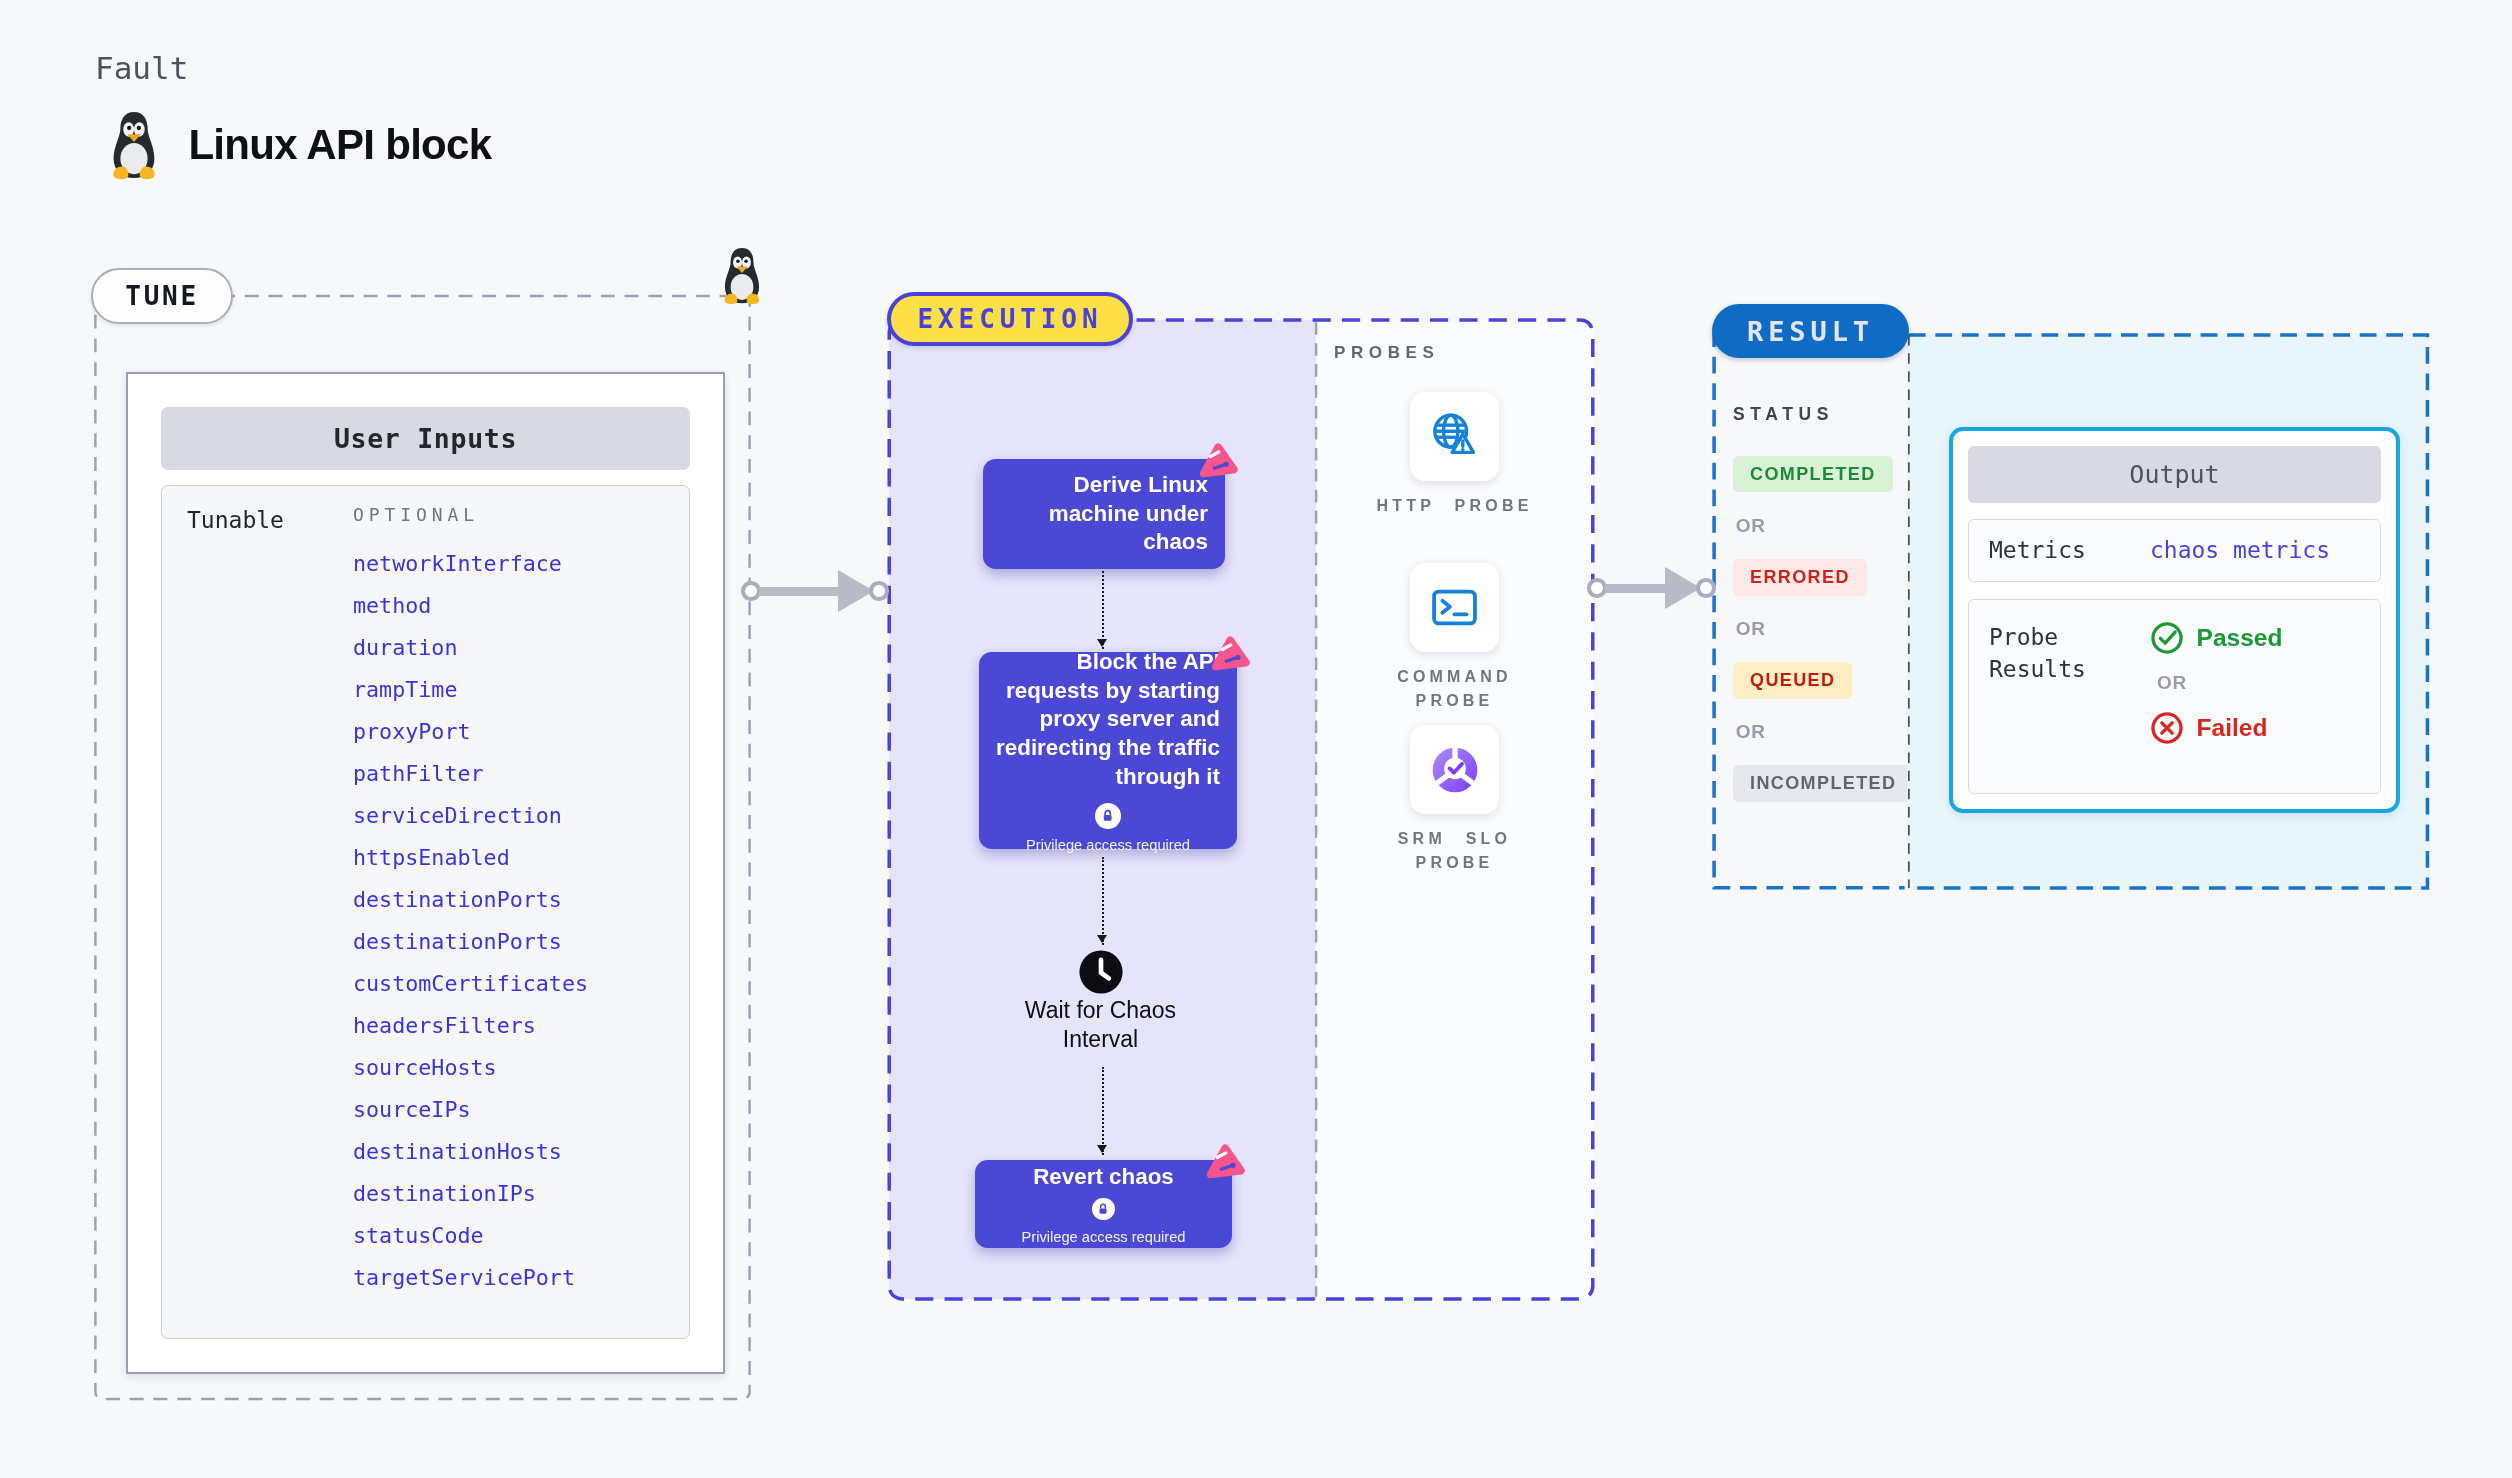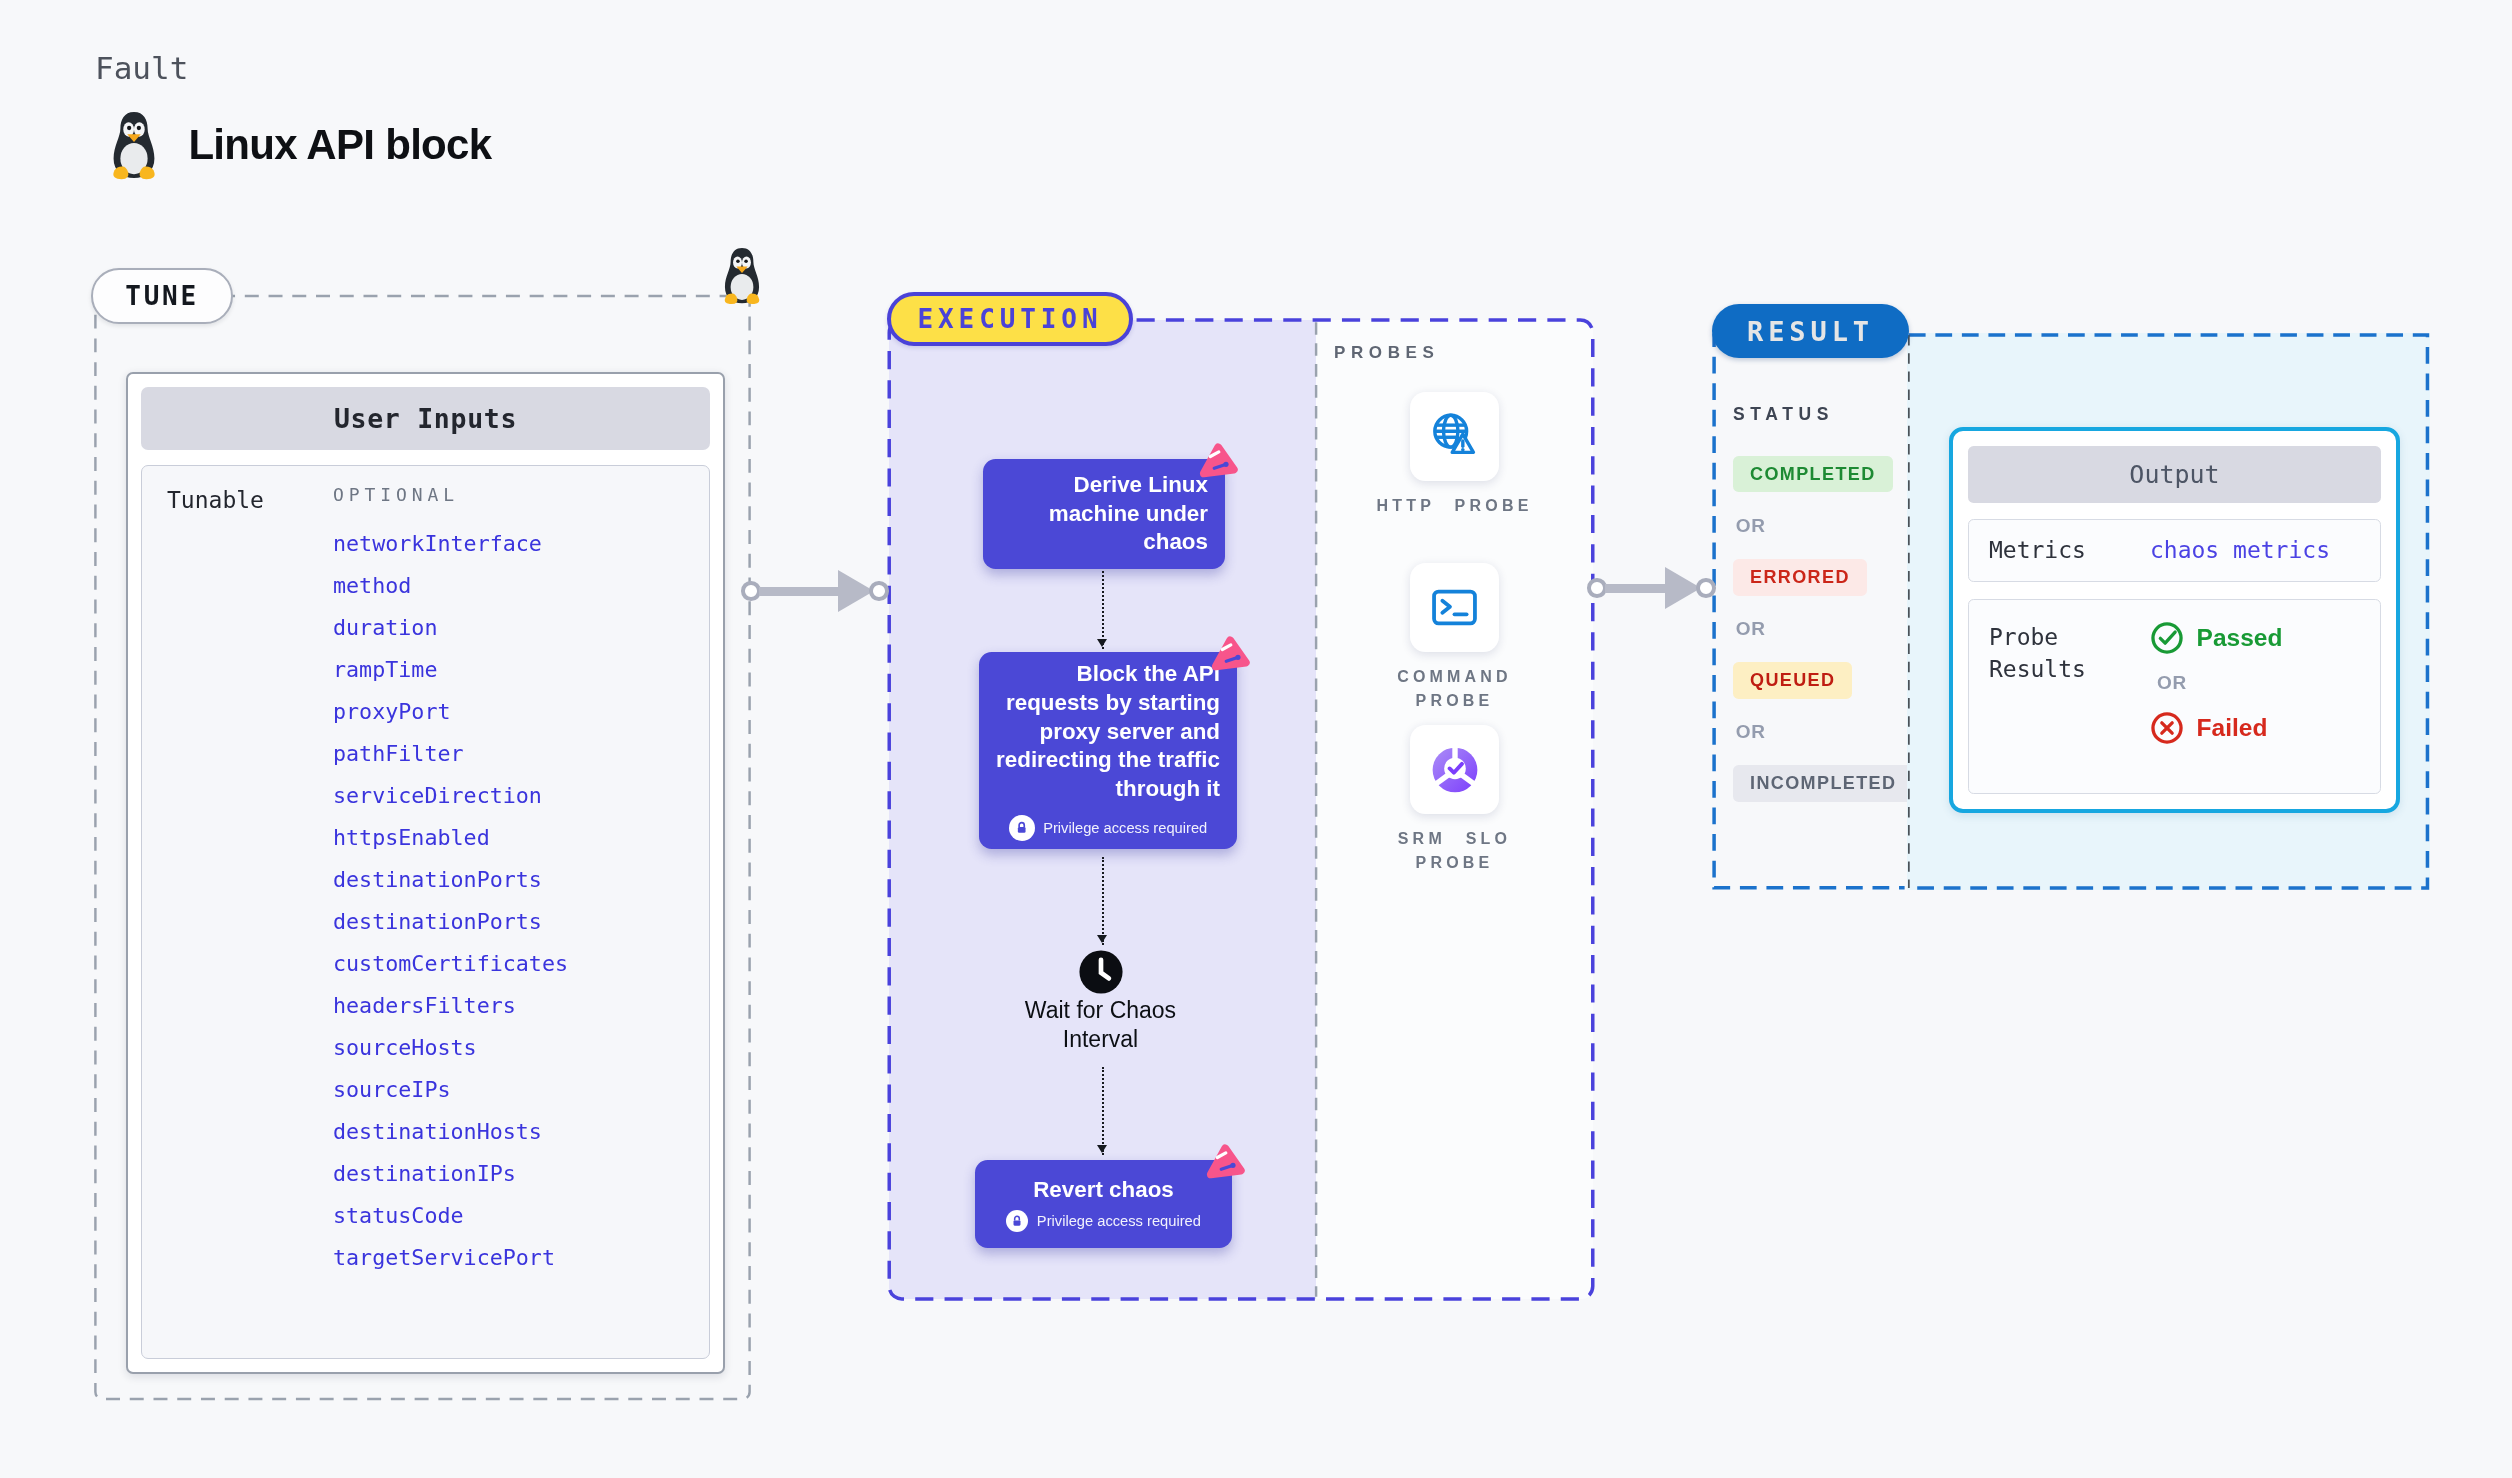--- a/index.html
+++ b/index.html
@@ -19,22 +19,22 @@
   
   .tune-region { position:absolute; left:94px; top:294px; width:657px; height:1107px; }
   .pill { display:flex; align-items:center; justify-content:center; border-radius:34px;
           font-family:"DejaVu Sans Mono","Liberation Mono",monospace; font-weight:700; }
   .tune-pill { position:absolute; left:-2.8px; top:-26.5px; height:56px; padding:0 32px;
                background:#fdfdfe; border:2.8px solid #a9aeba; color:#14181f; font-size:26px;
                letter-spacing:2.8px; box-shadow:0 2.1px 4.2px rgba(20,25,40,.10); z-index:3; }
   .tux-corner { position:absolute; right:-17px; top:-48px; z-index:3; }
 
   .user-inputs-card { position:absolute; left:32px; top:78px; width:599px; height:1002px;
-      background:#ffffff; border:2.8px solid #99a0ac; border-radius:7px;
-      box-shadow:0 2.8px 8.4px rgba(25,30,55,.12); padding:13px; display:flex; flex-direction:column; }
+      background:#ffffff; border:2.8px solid #99a0ac; border-radius:1px;
+      box-shadow:0 2.8px 8.4px rgba(25,30,55,.12); padding:33px; display:flex; flex-direction:column; }
   .ui-header { height:63px; background:#d8d9e2; border-radius:7px; display:flex; align-items:center;
       justify-content:center; font-size:26.5px; font-weight:700; color:#23262e; letter-spacing:0.7px; }
   .ui-panel { flex:1; margin-top:15.4px; border:1.4px solid #c9cdd9; border-radius:7px; background:#f6f7fa;
       padding:18px 14px 14px 25px; display:flex; }
   .ui-left { width:166px; font-size:23px; color:#23262e; padding-top:2.8px; }
   .ui-right { flex:1; }
   .optional-label { font-size:18px; color:#6e7684; letter-spacing:4.9px; margin-bottom:18px; }
   .param-list { list-style:none; }
   .param-list li { font-size:21.7px; color:#3a34dd; line-height:42px; white-space:nowrap; }
 
@@ -51,21 +51,21 @@
                background:#e5e4f9; border-radius:11.2px 0 0 11.2px; }
   .probes-col { position:absolute; left:429px; top:2.1px; right:2.1px; height:979px; background:#fbfcfd; border-radius:0 11.2px 11.2px 0; }
   .execution-pill { position:absolute; left:0px; top:-26.5px; height:54px; padding:0 26.5px;
       background:#fde047; border:4.9px solid #4a42d8; color:#4a42d8; font-size:26px; letter-spacing:4.9px;
       box-shadow:0 2.1px 4.2px rgba(40,40,140,.15); z-index:3; }
 
   .flow-box { position:absolute; background:#4b48d6; border-radius:12.6px; color:#ffffff;
       display:flex; flex-direction:column; align-items:center; justify-content:center;
       box-shadow:0 5.6px 11.2px rgba(50,50,160,.30); padding:7px 17px; text-align:center; }
   .flow-box .flow-text { font-size:22.4px; font-weight:700; line-height:1.28;text-align:right; }
-  .privilege-row { display:flex; align-items:center; gap:8.4px; margin-top:11.2px; }
+  .privilege-row { display:flex; align-items:center; gap:8.4px; margin-top:11.2px;flex-direction:column; }
   .privilege-row .lock-badge { width:26px; height:26px; border-radius:50%; background:#ffffff;
       display:flex; align-items:center; justify-content:center; flex:none; }
   .privilege-row .privilege-text { font-size:14.7px; font-weight:500; color:#f2f2fd; }
   .chaos-badge { position:absolute; top:-17px; right:-14px; }
 
   .dotted-connector { position:absolute; width:0; border-left:2.8px dotted #15181e; }
   .dotted-connector::after { content:""; position:absolute; bottom:-2.8px; left:-7px;
       border:5.6px solid transparent; border-top:8.4px solid #15181e; }
 
   .wait-block { position:absolute; left:0; width:427px; display:flex; flex-direction:column; align-items:center; }

